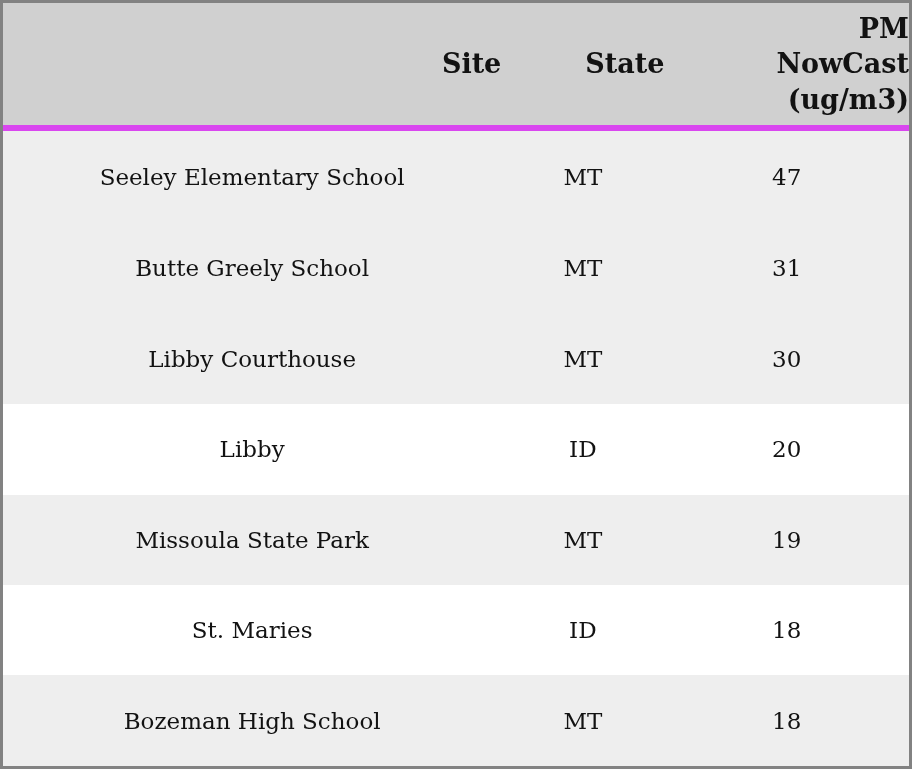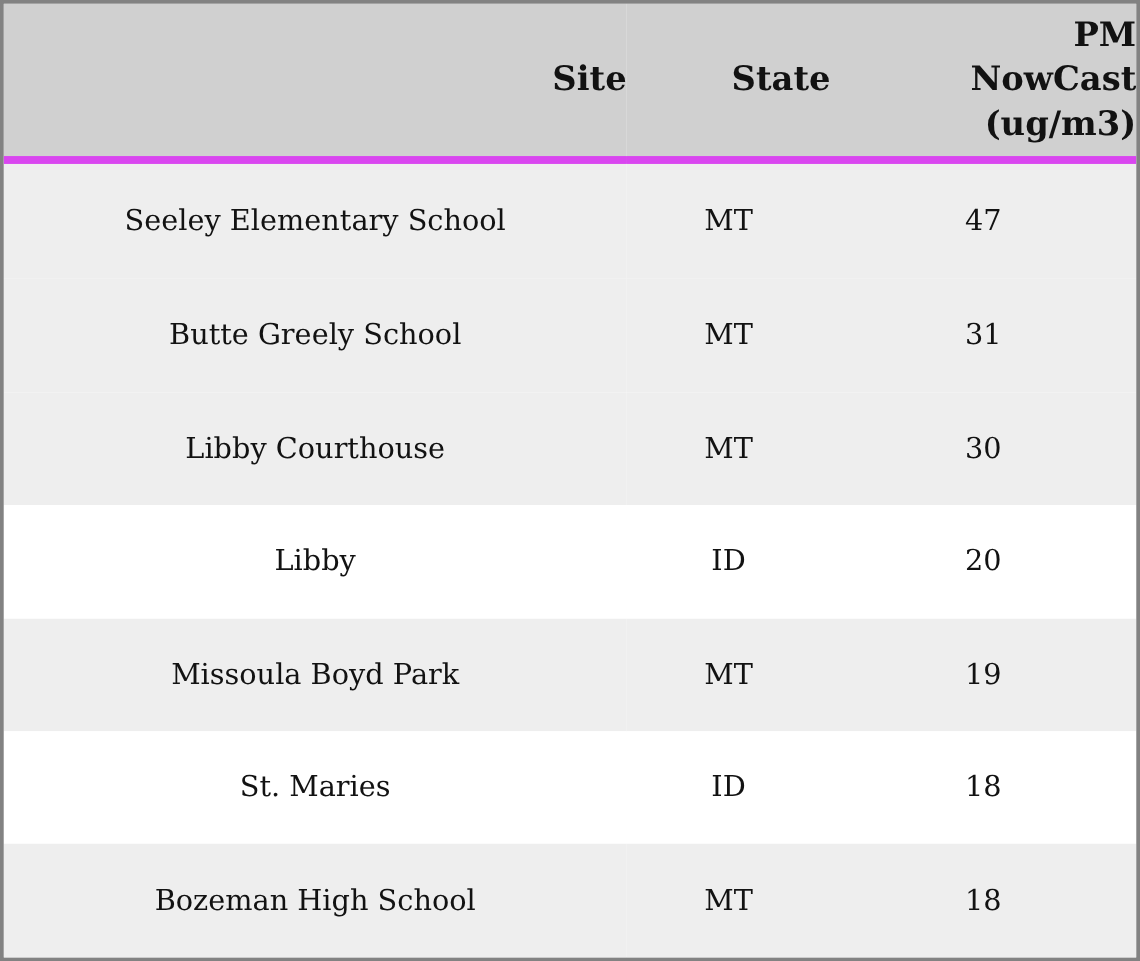--- a/index.html
+++ b/index.html
@@ -89,21 +89,21 @@
           <td>Libby Courthouse</td>
           <td>MT</td>
           <td>30</td>
         </tr>
         <tr class="even">
           <td>Libby</td>
           <td>ID</td>
           <td>20</td>
         </tr>
         <tr class="odd">
-          <td>Missoula Boyd Park</td>
+          <td>Missoula State Park</td>
           <td>MT</td>
           <td>19</td>
         </tr>
         <tr class="even">
           <td>St. Maries</td>
           <td>ID</td>
           <td>18</td>
         </tr>
         <tr class="odd">
           <td>Bozeman High School</td>

